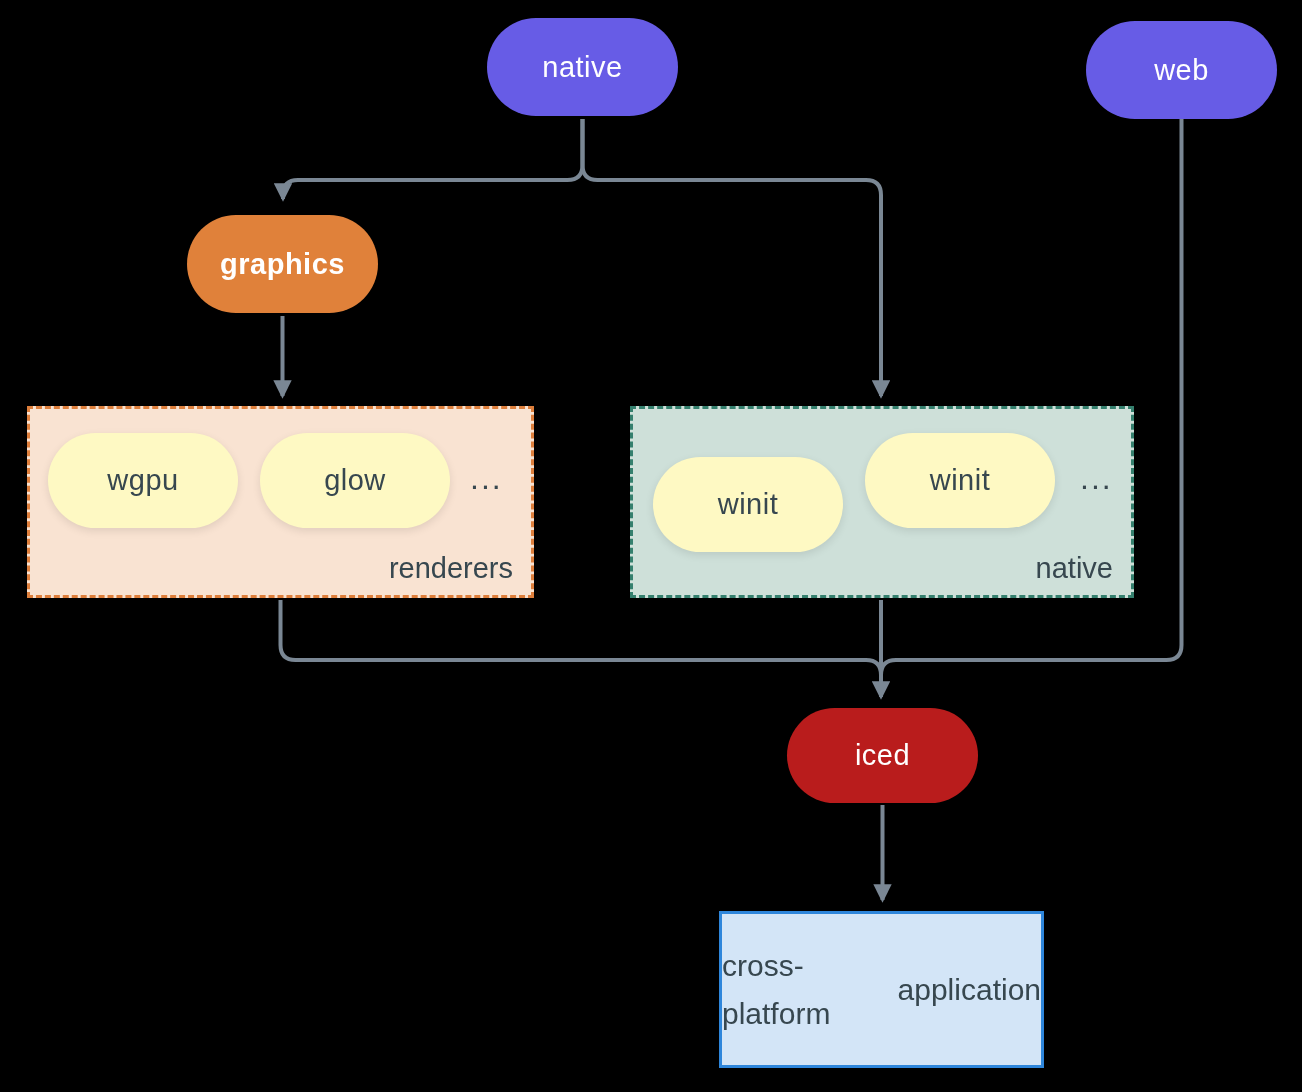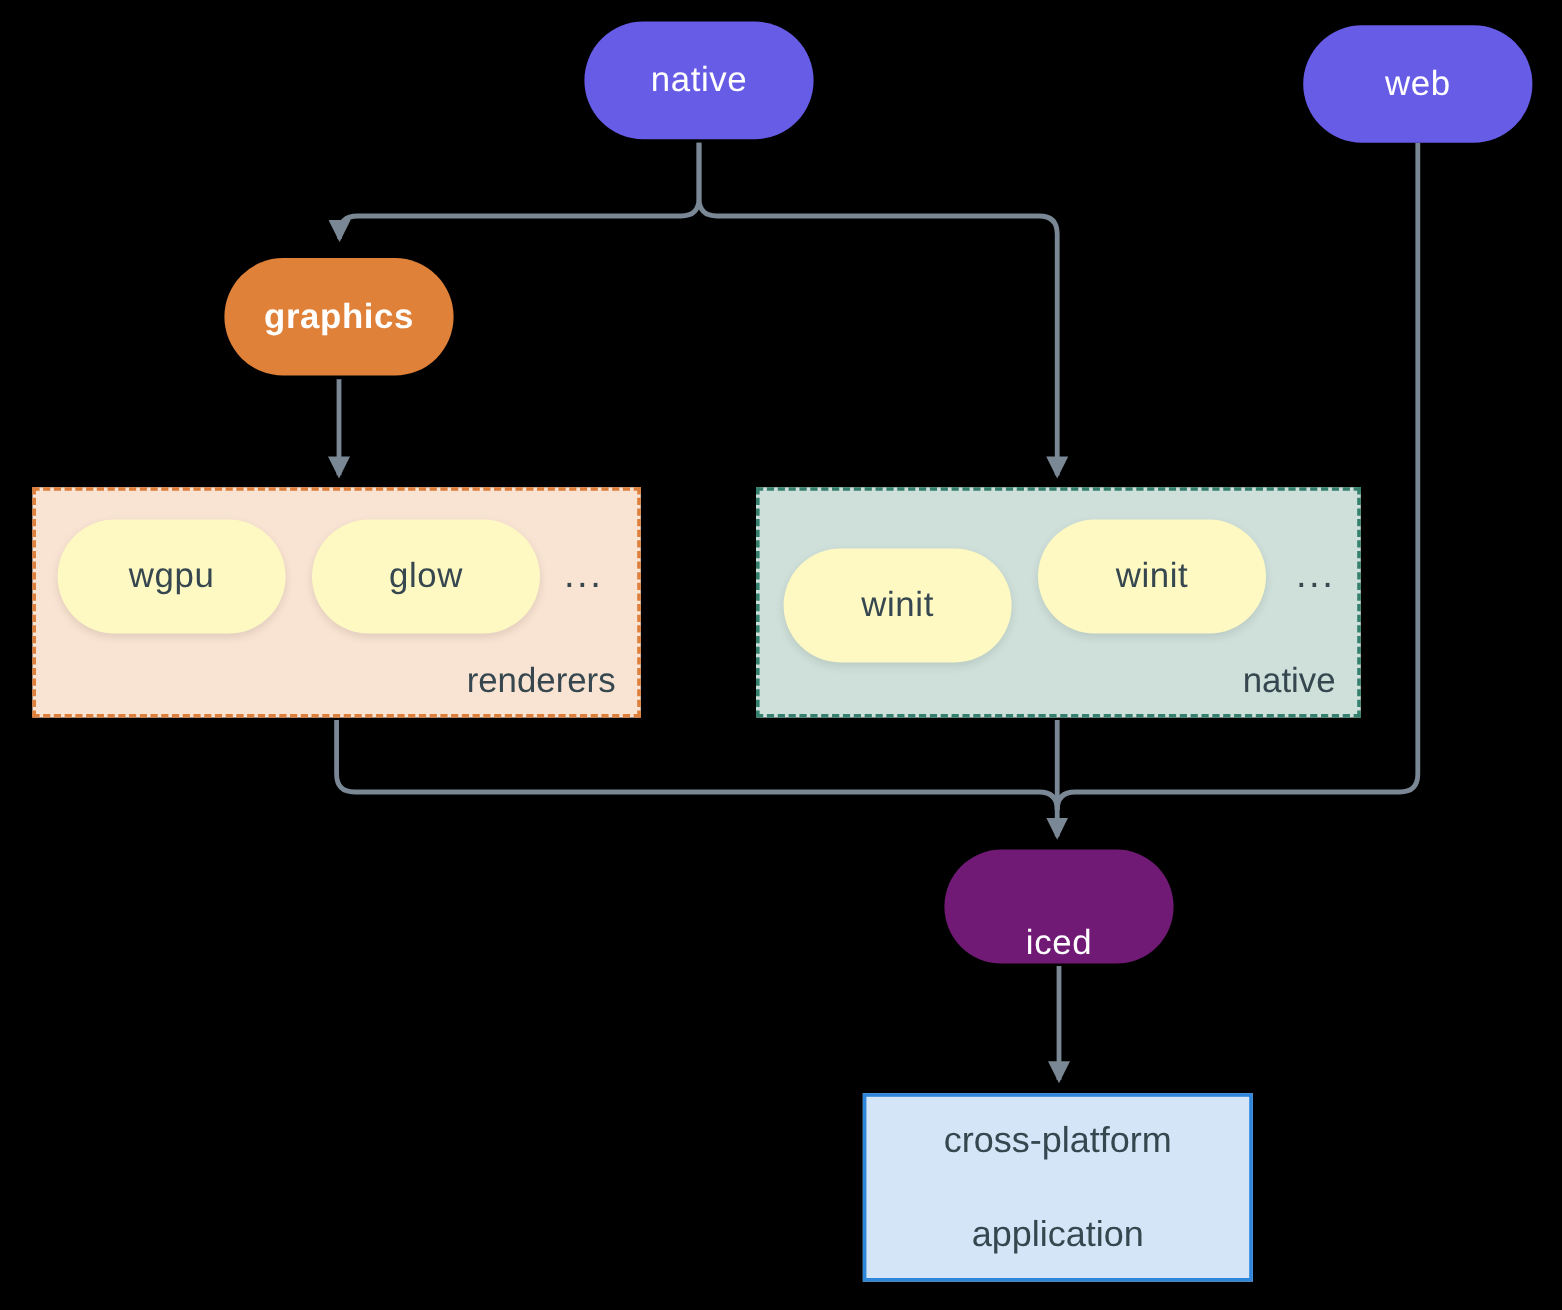--- a/index.html
+++ b/index.html
@@ -13,44 +13,44 @@
   #edges{position:absolute;left:0;top:0;width:1302px;height:1092px;}
   .pill{
     position:absolute;
     border-radius:60px;
     display:flex;align-items:center;justify-content:center;
     font-size:29px;letter-spacing:.5px;
     color:#fff;
   }
   .pill.purple{background:#675CE6;}
   .pill.orange{background:#E0813A;font-weight:bold;}
-  .pill.blue{background:#701a75;align-items:flex-end;}
+  .pill.blue{background:#b91c1c;}
   .pill.white{
     background:#fef9c3;color:#37474F;
     box-shadow:0 3px 8px rgba(0,0,0,0.10);
   }
   .group-box{
     position:absolute;box-sizing:border-box;
   }
   .group-box.renderers{background:#F9E3D2;border:3px dashed #DE7F3C;}
   .group-box.shells{background:#CEE0D9;border:3px dashed #35806E;}
   .group-label{
     position:absolute;right:18px;bottom:10px;
     font-size:29px;color:#37474F;
   }
   .dots{
     position:absolute;
     font-size:32px;color:#37474F;letter-spacing:2px;
   }
   .app-box{
     position:absolute;box-sizing:border-box;
     background:#D3E5F7;border:3px solid #2E86DB;
-    display:flex;flex-direction:column;align-items:center;justify-content:center;
+    display:flex;flex-direction:row;align-items:center;justify-content:center;
     font-size:30px;line-height:48px;color:#37474F;
-    text-align:right;
+    text-align:left;
     gap:30px;
   }
 </style>
 </head>
 <body>
 
 <div id="canvas">
 
   <svg id="edges" viewBox="0 0 1302 1092" xmlns="http://www.w3.org/2000/svg">
     <defs>

